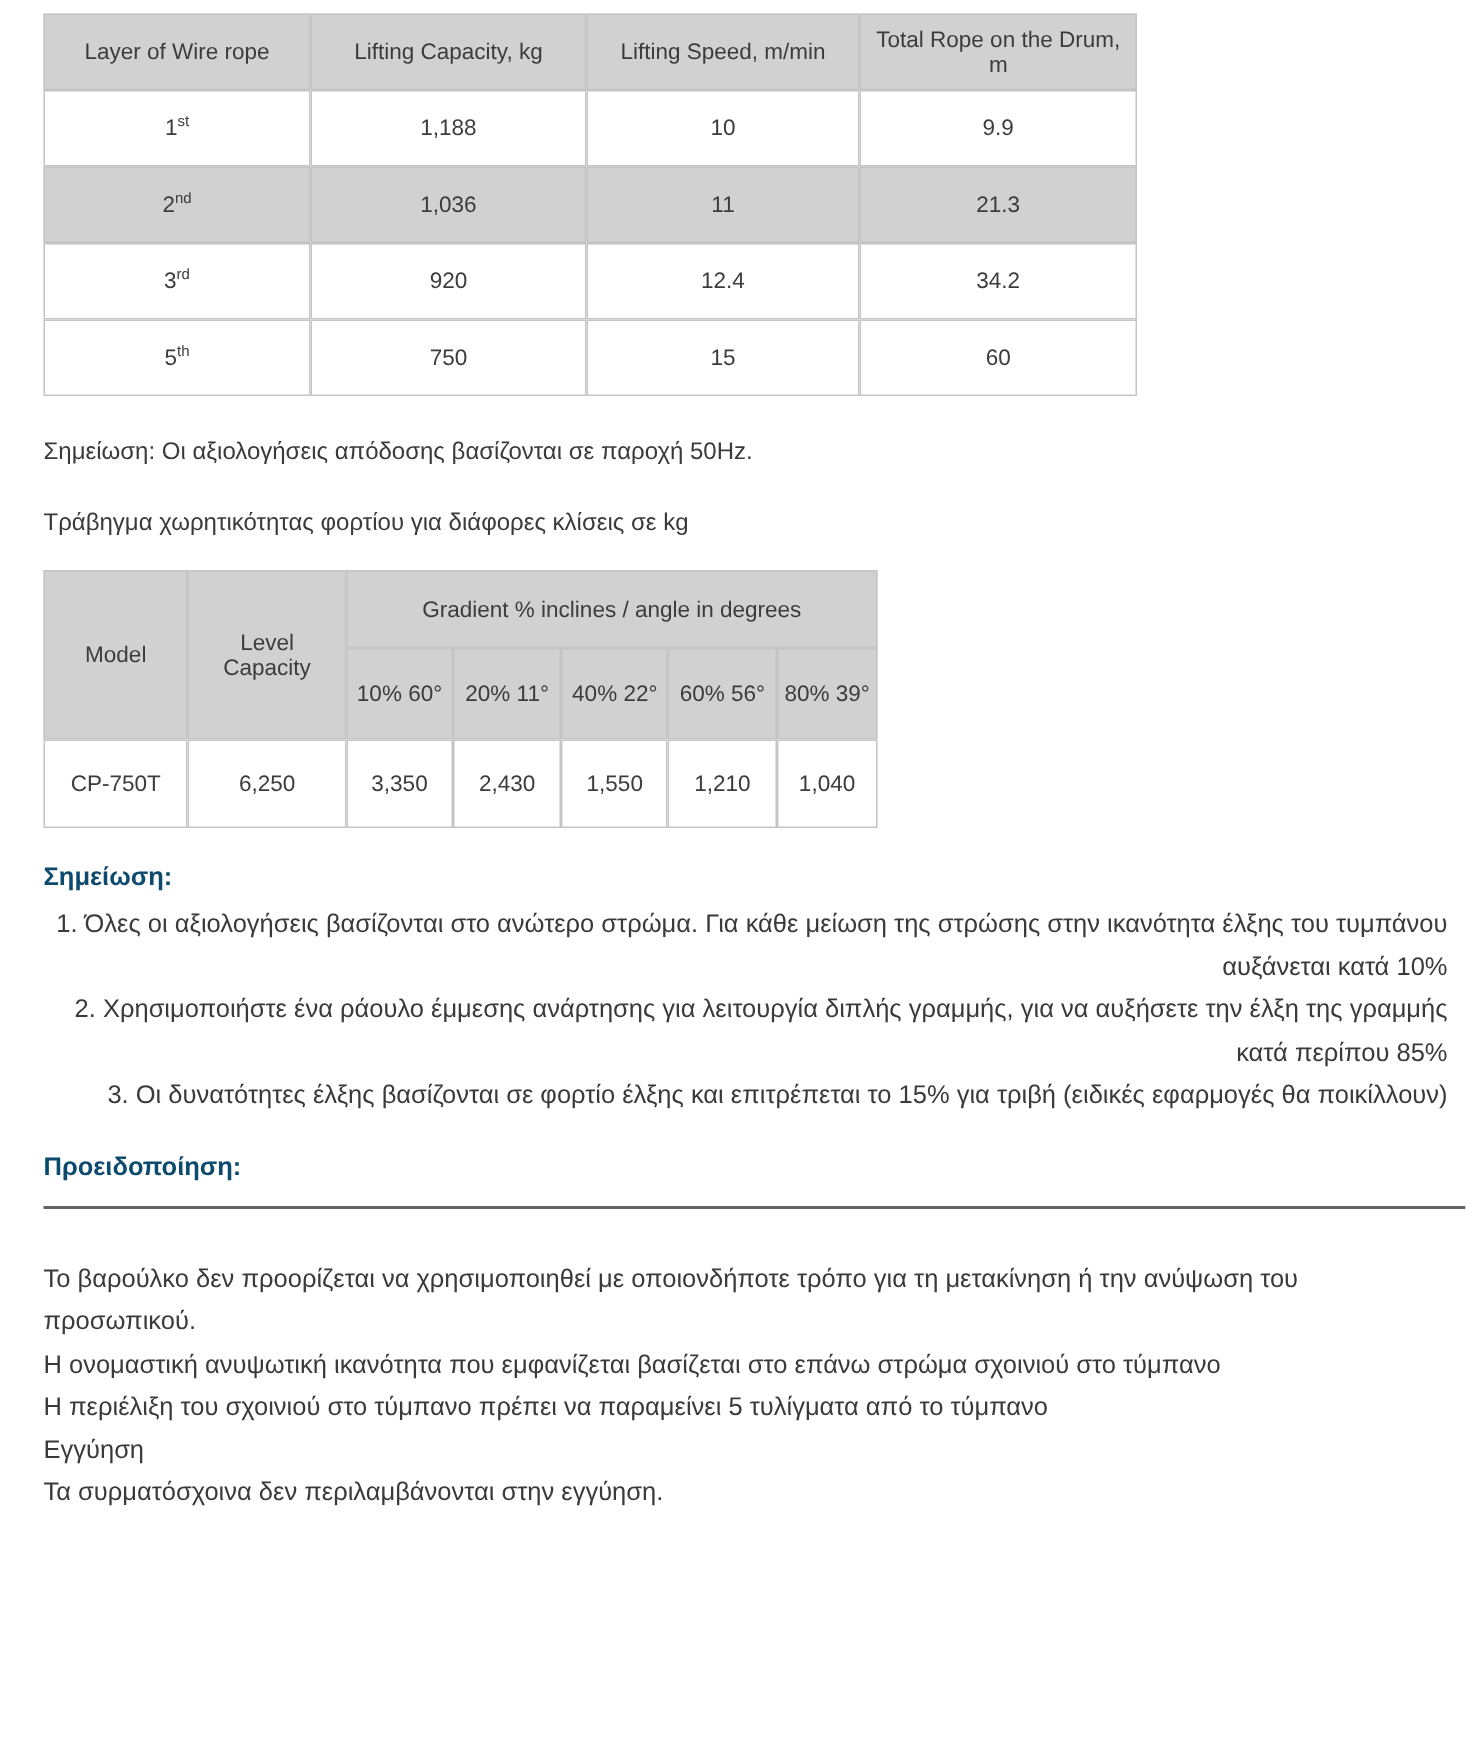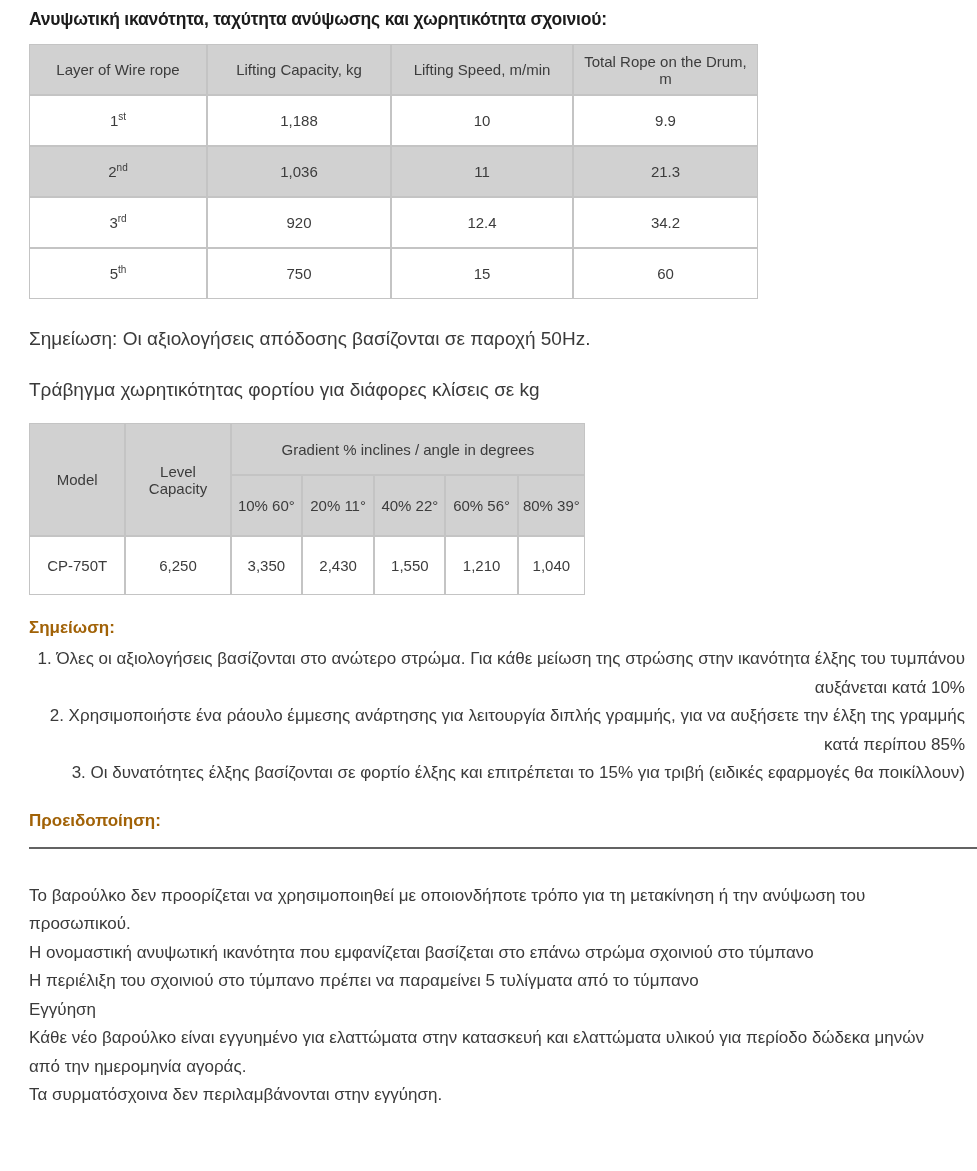--- a/index.html
+++ b/index.html
@@ -50,29 +50,29 @@
   .gradient-table .hdr-sub   { height: 55px; margin-left: 36px; }
   .gradient-table .data-cell { height: 53px; }
 
   sup {
     font-size: 10px;
     line-height: 0;
   }
 
   
   .para {
-    font-size: 19px;
+    font-size: 16px;
     color: #3a3a3a;
     margin: 29px 0 0 0;
     padding-right: 28px;
   }
   .section-heading {
     font-size: 17px;
     font-weight: 700;
-    color: #a16207;
+    color: #0c4a6e;
     margin: 23px 0 0 0;
   }
   .notes-block {
     margin-top: 7px;
     padding-right: 12px;
     text-align: right;
   }
   .notes-block .note-line,
   .warning-block .warning-line {
     line-height: 28.5px;
@@ -88,21 +88,20 @@
   .warning-block {
     margin-top: 33px;
     padding-right: 28px;
   }
 </style>
 </head>
 <body>
 
 <div class="page">
 
-  <h1 class="page-title">Ανυψωτική ικανότητα, ταχύτητα ανύψωσης και χωρητικότητα σχοινιού:</h1>
 
   <table class="capacity-table">
     <colgroup>
       <col style="width:178px">
         <col style="width:184px">
         <col style="width:182px">
         <col style="width:185px">
     </colgroup>
     <thead>
       <tr>
@@ -189,17 +188,16 @@
   </div>
 
   <h2 class="section-heading">Προειδοποίηση:</h2>
   <hr class="warning-rule">
 
   <div class="warning-block">
     <div class="warning-line">Το βαρούλκο δεν προορίζεται να χρησιμοποιηθεί με οποιονδήποτε τρόπο για τη μετακίνηση ή την ανύψωση του προσωπικού.</div>
     <div class="warning-line">Η ονομαστική ανυψωτική ικανότητα που εμφανίζεται βασίζεται στο επάνω στρώμα σχοινιού στο τύμπανο</div>
     <div class="warning-line">Η περιέλιξη του σχοινιού στο τύμπανο πρέπει να παραμείνει 5 τυλίγματα από το τύμπανο</div>
     <div class="warning-line">Εγγύηση</div>
-    <div class="warning-line">Κάθε νέο βαρούλκο είναι εγγυημένο για ελαττώματα στην κατασκευή και ελαττώματα υλικού για περίοδο δώδεκα μηνών από την ημερομηνία αγοράς.</div>
     <div class="warning-line">Τα συρματόσχοινα δεν περιλαμβάνονται στην εγγύηση.</div>
   </div>
 
 </div>
 
 </body></html>

